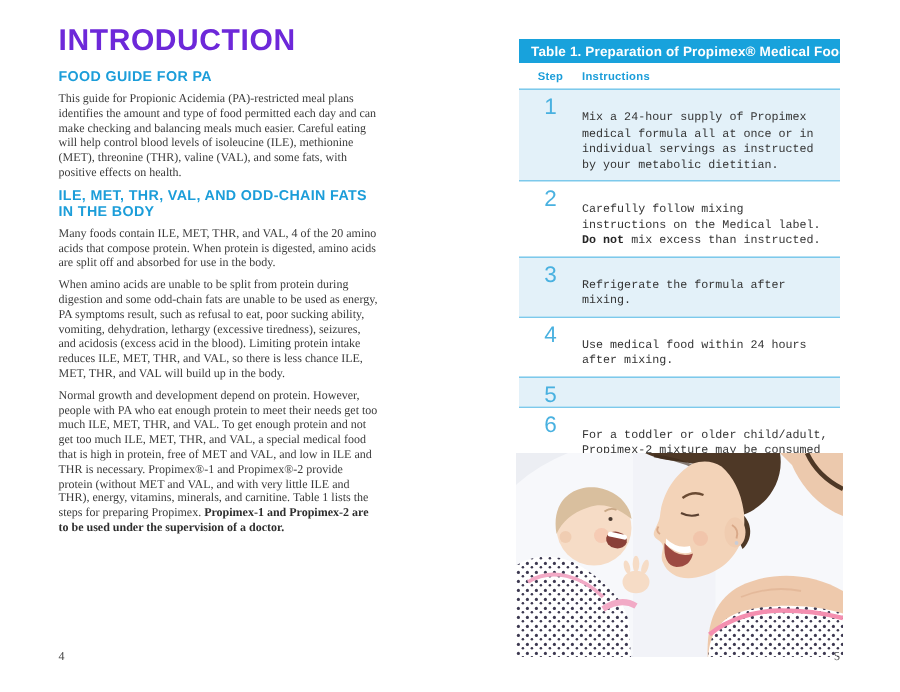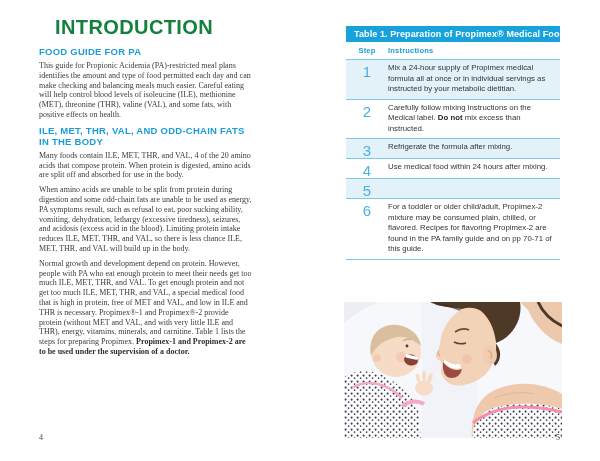--- a/index.html
+++ b/index.html
@@ -1,22 +1,22 @@
 <!DOCTYPE html>
 <html><head>
 <meta charset="utf-8">
 <style>
   html,body{margin:0;padding:0;background:#ffffff;}
   .canvas{position:relative;width:600px;height:461px;background:#ffffff;overflow:hidden;
           font-family:"Liberation Sans",sans-serif;}
 
   
   .left-flow{position:absolute;left:39px;top:17px;width:214px;}
-  .doc-title{font:700 20px/20px "Liberation Sans",sans-serif;color:#15803d;
-             letter-spacing:.4px;margin:0 0 9px 16px;}
+  .doc-title{font:700 20px/20px "Liberation Sans",sans-serif;color:#6d28d9;
+             letter-spacing:.4px;margin:0 0 9px 0;}
   .sec-head{font:700 9.5px/11px "Liberation Sans",sans-serif;color:#1B9DD9;
             letter-spacing:.25px;margin:4px 0 4px 0;}
   .sec-head.first{margin-top:0;}
   .left-flow p{font-family:"Liberation Serif",serif;font-size:8px;line-height:9.8px;
                color:#3B3B3B;margin:0 0 5px 0;}
   .left-flow p b{font-weight:700;color:#2e2e2e;}
 
   .pagenum{position:absolute;top:433px;font-family:"Liberation Serif",serif;
            font-size:8px;color:#4a4a4a;}
   .pagenum.pn-left{left:39px;}
@@ -29,22 +29,22 @@
           letter-spacing:.1px;white-space:nowrap;overflow:hidden;}
   .t-cols{display:flex;height:17px;align-items:center;
           font:700 7.5px "Liberation Sans",sans-serif;color:#1B9DD9;letter-spacing:.2px;}
   .t-cols .c-step{width:42px;text-align:center;}
   .t-cols .c-ins{flex:1;}
   .t-row{display:flex;border-top:1px solid #7DC9EB;background:#ffffff;}
   .t-row:last-child{border-bottom:1px solid #7DC9EB;}
   .t-row.shaded{background:#E3F1F9;}
   .t-step{width:42px;text-align:center;font:400 15px/1 "Liberation Sans",sans-serif;
           color:#49B1E0;padding-top:4px;}
-  .t-ins{flex:1;font-family:Liberation Sans, sans-serif;font-size:7.8px;line-height:10.5px;
-         color:#343434;padding:3px 6px 4px 0;}
+  .t-ins{flex:1;font-family:Liberation Mono, monospace;font-size:7.8px;line-height:10.5px;
+         color:#343434;padding:14px 6px 4px 0;}
   .t-ins b{font-weight:700;color:#262626;}
 
   
   .photo{position:absolute;left:344px;top:302px;width:218px;height:136px;
          overflow:hidden;background:#eef0f4;}
   .photo svg{display:block;}
 </style>
 </head>
 <body>
 

